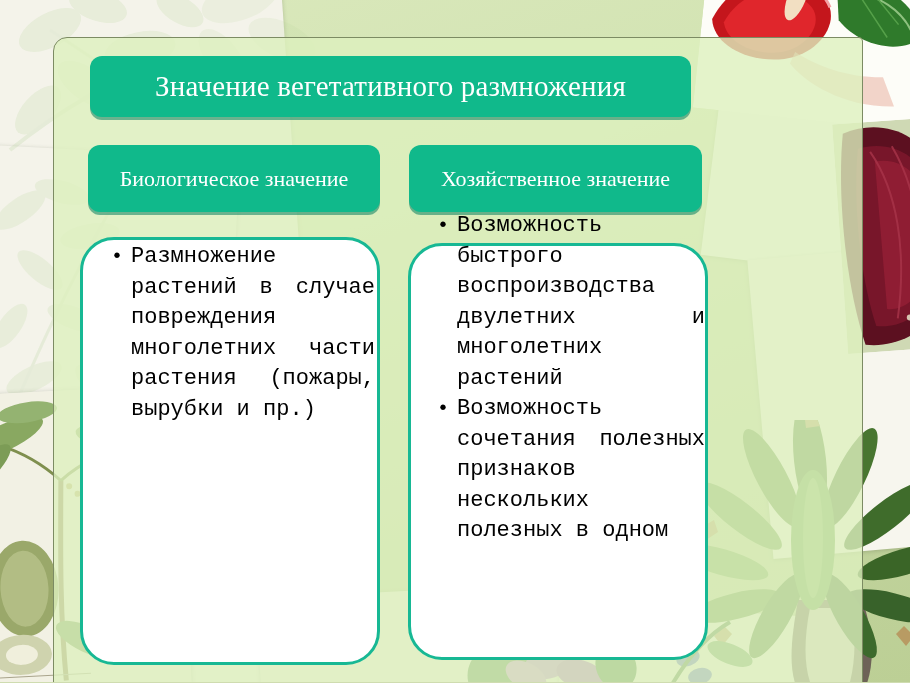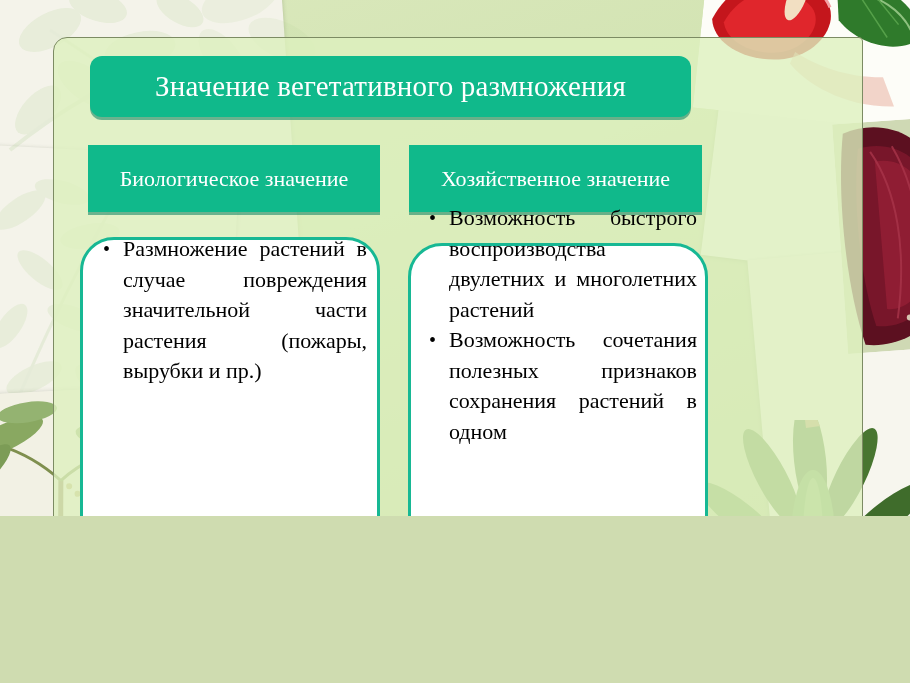--- a/index.html
+++ b/index.html
@@ -11,21 +11,21 @@
     height: 683px;
     overflow: hidden;
     font-family: "Liberation Serif", "DejaVu Serif", serif;
     background: #cfdcb0;
   }
 
   
   #slide {
     position: relative;
     width: 910px;
-    height: 516px;
+    height: 682px;
     overflow: hidden;
     background: #b91c1c;
   }
 
   
   .bg-layer { position: absolute; }
 
   
   .bg-base {
     left: 0; top: 0; width: 910px; height: 683px;
@@ -108,21 +108,21 @@
     font-size: 29px;
     line-height: 1;
     letter-spacing: .2px;
     white-space: nowrap;
   }
 
   
   .col-head {
     position: absolute;
     background: #10b98b;
-    border-radius: 0;
+    border-radius: 12px;
     box-shadow: 0 3px 0 rgba(8,126,95,.55);
     display: flex;
     align-items: center;
     justify-content: center;
     text-align: center;
     color: #ffffff;
     font-size: 22px;
     line-height: 28px;
     box-sizing: border-box;
     padding: 0 10px;
@@ -137,28 +137,29 @@
     border: 3px solid #17b894;
     border-radius: 34px;
     box-sizing: border-box;
   }
   #box-left  { left: 80px;  top: 237px; width: 300px; height: 428px; }
   #box-right { left: 408px; top: 243px; width: 300px; height: 417px; }
 
   
   .bullets {
     position: absolute;
-    margin: 0;
+    margin: 8px;
     padding: 0;
     list-style: none;
     color: #000000;
     font-size: 22px;
     line-height: 30.5px;
     text-align: justify;
     text-justify: inter-word;
+    font-family: Liberation Mono, monospace;
   }
   #list-left  { left: 99px;  top: 234px; width: 268px; }
   #list-right { left: 425px; top: 203px; width: 272px; }
 
   .bullets li {
     position: relative;
     padding-left: 24px;
     margin: 0 0 0 0;
   }
   .bullets li::before {
@@ -370,26 +371,26 @@
 
   <div class="col-head" id="head-right">
     <span>Хозяйственное значение</span>
   </div>
 
   <div class="content-box" id="box-left"></div>
   <div class="content-box" id="box-right"></div>
 
   <ul class="bullets" id="list-left">
     <li>
-      <span>Размножение растений в случае повреждения значительной части растения (пожары, вырубки и пр.)</span>
+      <span>Размножение растений в случае повреждения многолетних части растения (пожары, вырубки и пр.)</span>
     </li>
   </ul>
 
   <ul class="bullets" id="list-right">
     <li>
       <span>Возможность быстрого воспроизводства двулетних и многолетних растений</span>
     </li>
     <li>
-      <span>Возможность сочетания полезных признаков сохранения растений в одном</span>
+      <span>Возможность сочетания полезных признаков нескольких полезных в одном</span>
     </li>
   </ul>
 
 </div>
 
 </body></html>

